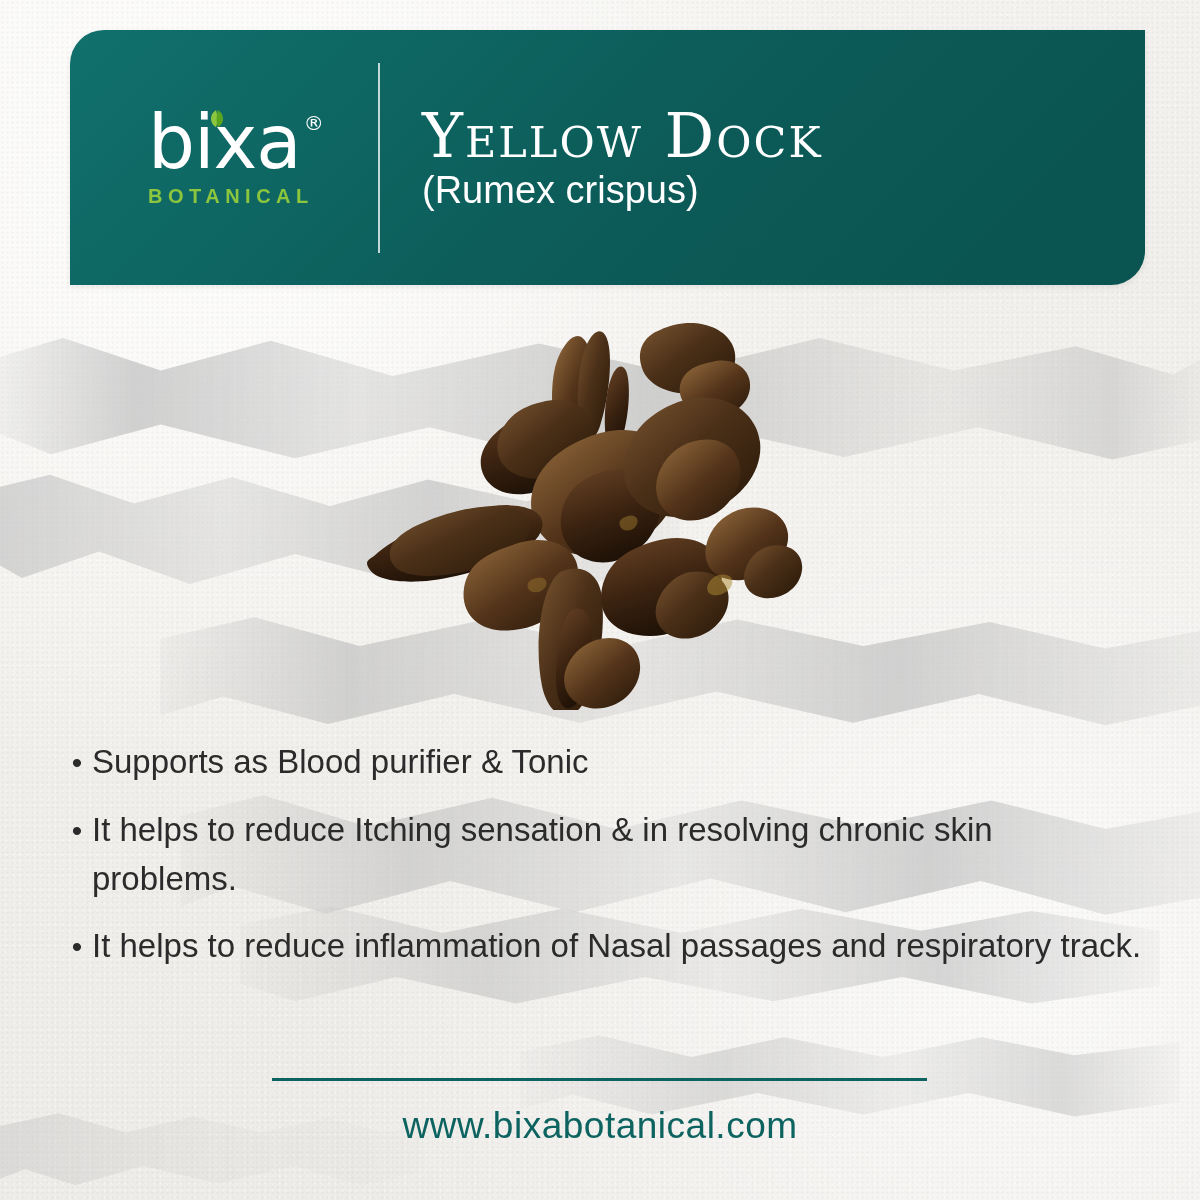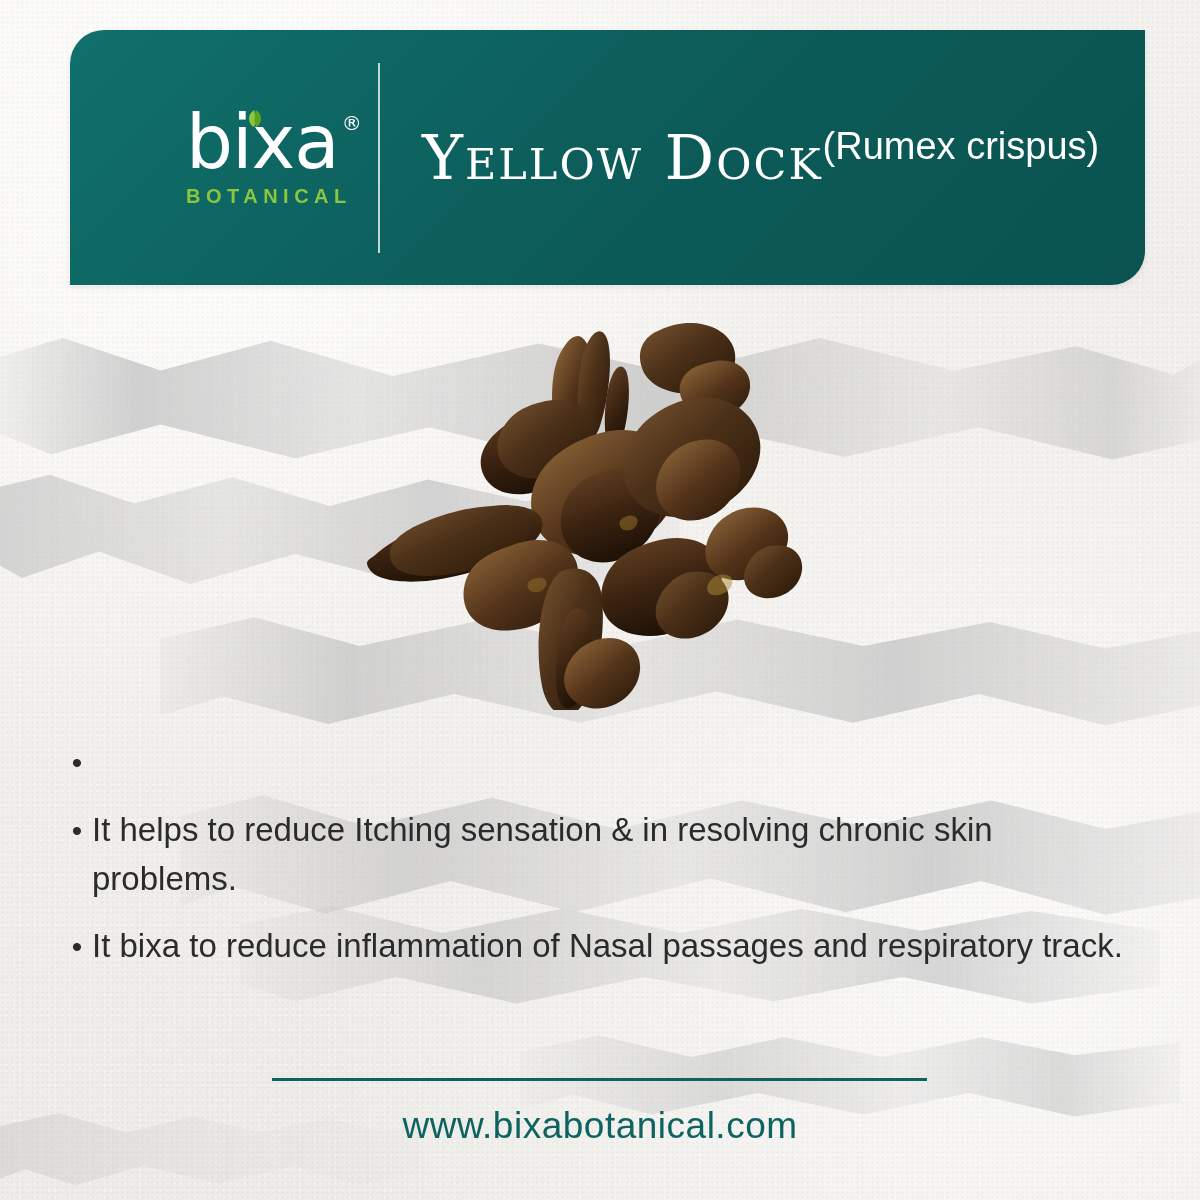--- a/index.html
+++ b/index.html
@@ -89,21 +89,21 @@
     height: 255px;
     background: #0d6360;
     background: linear-gradient(135deg, #10706c 0%, #0c5b58 55%, #0a5350 100%);
     border-radius: 34px 0 34px 0;
     box-shadow: 0 2px 6px rgba(0,0,0,0.08);
     display: flex;
     align-items: center;
   }
   .logo-block {
     width: 300px;
-    padding-left: 116px;
+    padding-left: 78px;
     box-sizing: border-box;
     display: flex;
     flex-direction: column;
     align-items: flex-start;
     justify-content: center;
   }
   .logo-word {
     position: relative;
     font-family: "DejaVu Sans", sans-serif;
     font-size: 74px;
@@ -135,23 +135,22 @@
     font-weight: 700;
   }
   .divider-v {
     width: 2px;
     height: 190px;
     background: rgba(255,255,255,0.75);
     margin: 0 42px 0 8px;
   }
   .title-block {
     display: flex;
-    flex-direction: row;
+    flex-direction: column;
     justify-content: center;
-    text-align: right;
   }
   .title-main {
     font-family: "DejaVu Serif", serif;
     color: #ffffff;
     font-size: 62px;
     letter-spacing: 2px;
     line-height: 1.05;
     font-weight: 400;
     font-variant: small-caps;
     text-transform: capitalize;
@@ -309,25 +308,26 @@
 
     <path d="M356 266 c10 -4 18 0 16 8 c-2 8 -14 14 -22 10 c-6 -4 -2 -14 6 -18 z" fill="#b08b34" opacity="0.5"></path>
     <path d="M268 206 c8 -2 12 4 8 10 c-4 6 -14 6 -16 0 c-2 -6 2 -8 8 -10 z" fill="#a88233" opacity="0.45"></path>
     <path d="M176 268 c8 -2 12 2 10 8 c-4 8 -16 8 -18 2 c-2 -6 2 -8 8 -10 z" fill="#a88233" opacity="0.4"></path>
   </svg>
 </div>
 
 <div class="bullets">
   <div class="bullet-row">
     <div class="bullet-dot">•</div>
+    <div class="bullet-text">Supports as Blood purifier &amp; Tonic</div>
   </div>
   <div class="bullet-row">
     <div class="bullet-dot">•</div>
     <div class="bullet-text">It helps to reduce Itching sensation &amp; in resolving chronic skin problems.</div>
   </div>
   <div class="bullet-row">
     <div class="bullet-dot">•</div>
-    <div class="bullet-text">It bixa to reduce inflammation of Nasal passages and respiratory track.</div>
+    <div class="bullet-text">It helps to reduce inflammation of Nasal passages and respiratory track.</div>
   </div>
 </div>
 
 <div class="footer-rule"></div>
 <div class="footer-url">www.bixabotanical.com</div>
 
 </body></html>

